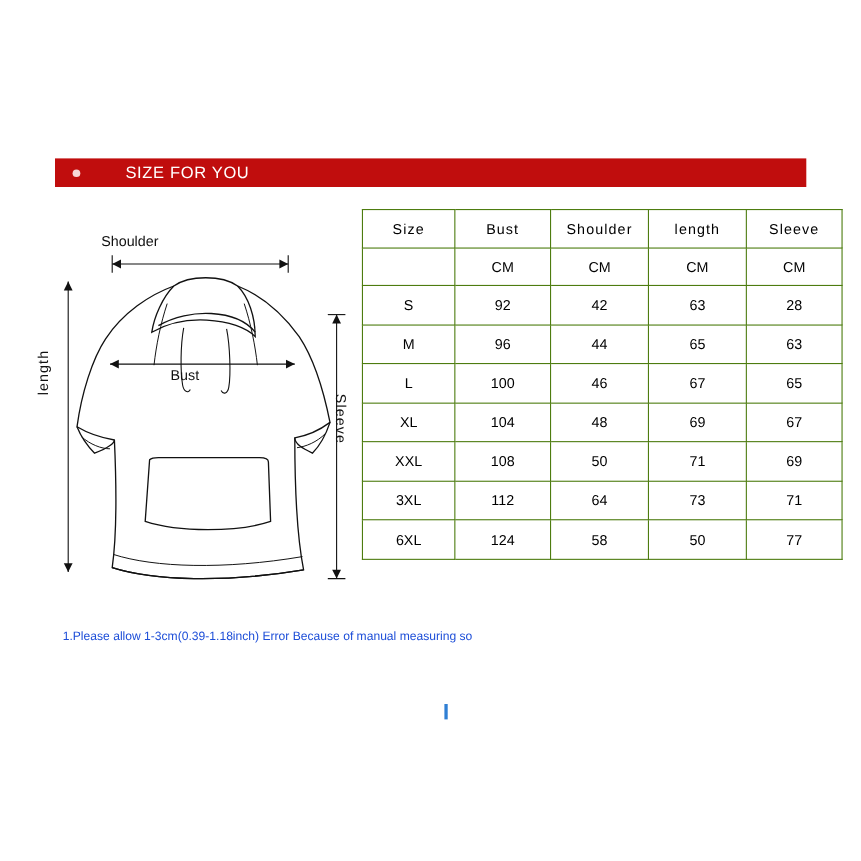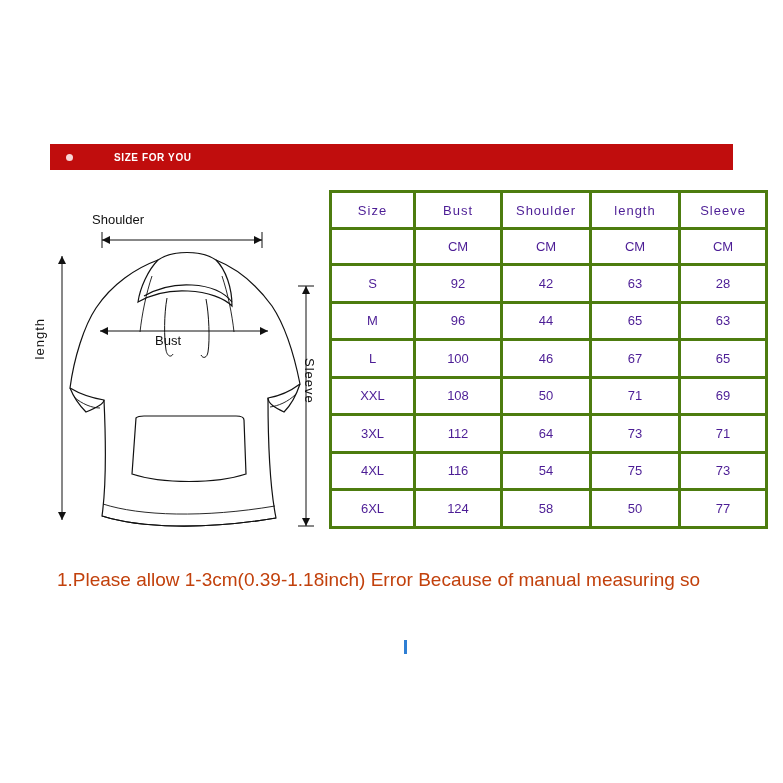--- a/index.html
+++ b/index.html
@@ -30,22 +30,22 @@
   .banner-dot {
     width: 7px;
     height: 7px;
     border-radius: 50%;
     background: #f7d7d7;
     margin-left: 16px;
     flex: 0 0 auto;
   }
   .banner-title {
     color: #ffffff;
-    font-size: 10px;
-    font-weight: bold;
+    font-size: 15px;
+    font-weight: normal;
     letter-spacing: 0.6px;
     margin-left: 41px;
   }
 
   
   .illus {
     position: absolute;
     left: 40px;
     top: 198px;
     width: 290px;
@@ -68,24 +68,24 @@
   
   .size-table {
     position: absolute;
     left: 329px;
     top: 190px;
     border-collapse: collapse;
     font-size: 13px;
     background: #fff;
   }
   .size-table th, .size-table td {
-    border: 3px solid #4d7c0f;
+    border: 1px solid #4d7c0f;
     text-align: center;
     font-weight: normal;
-    color: #4c1d95;
+    color: #000000;
     font-family: "Liberation Sans", sans-serif;
   }
   .size-table th {
     height: 32px;
     letter-spacing: 1px;
   }
   .size-table td {
     height: 32.5px;
   }
   .size-table col.c0 { width: 84px; }
@@ -94,22 +94,22 @@
   .size-table col.c3 { width: 89px; }
   .size-table col.c4 { width: 87px; }
   .unit-row td { height: 31px; }
 
   
   .notes {
     position: absolute;
     left: 57px;
     top: 568px;
     width: 680px;
-    font-size: 19px;
-    color: #c2410c;
+    font-size: 11px;
+    color: #1d4ed8;
     line-height: 23px;
   }
   .notes div { white-space: pre; }
 
   
   .cursor-mark {
     position: absolute;
     left: 404px;
     top: 640px;
     width: 3px;
@@ -233,41 +233,41 @@
       <td>63</td>
     </tr>
     <tr>
       <td>L</td>
       <td>100</td>
       <td>46</td>
       <td>67</td>
       <td>65</td>
     </tr>
     <tr>
+      <td>XL</td>
+      <td>104</td>
+      <td>48</td>
+      <td>69</td>
+      <td>67</td>
+    </tr>
+    <tr>
       <td>XXL</td>
       <td>108</td>
       <td>50</td>
       <td>71</td>
       <td>69</td>
     </tr>
     <tr>
       <td>3XL</td>
       <td>112</td>
       <td>64</td>
       <td>73</td>
       <td>71</td>
     </tr>
     <tr>
-      <td>4XL</td>
-      <td>116</td>
-      <td>54</td>
-      <td>75</td>
-      <td>73</td>
-    </tr>
-    <tr>
       <td>6XL</td>
       <td>124</td>
       <td>58</td>
       <td>50</td>
       <td>77</td>
     </tr>
   </tbody>
 </table>
 
 <div class="notes">

